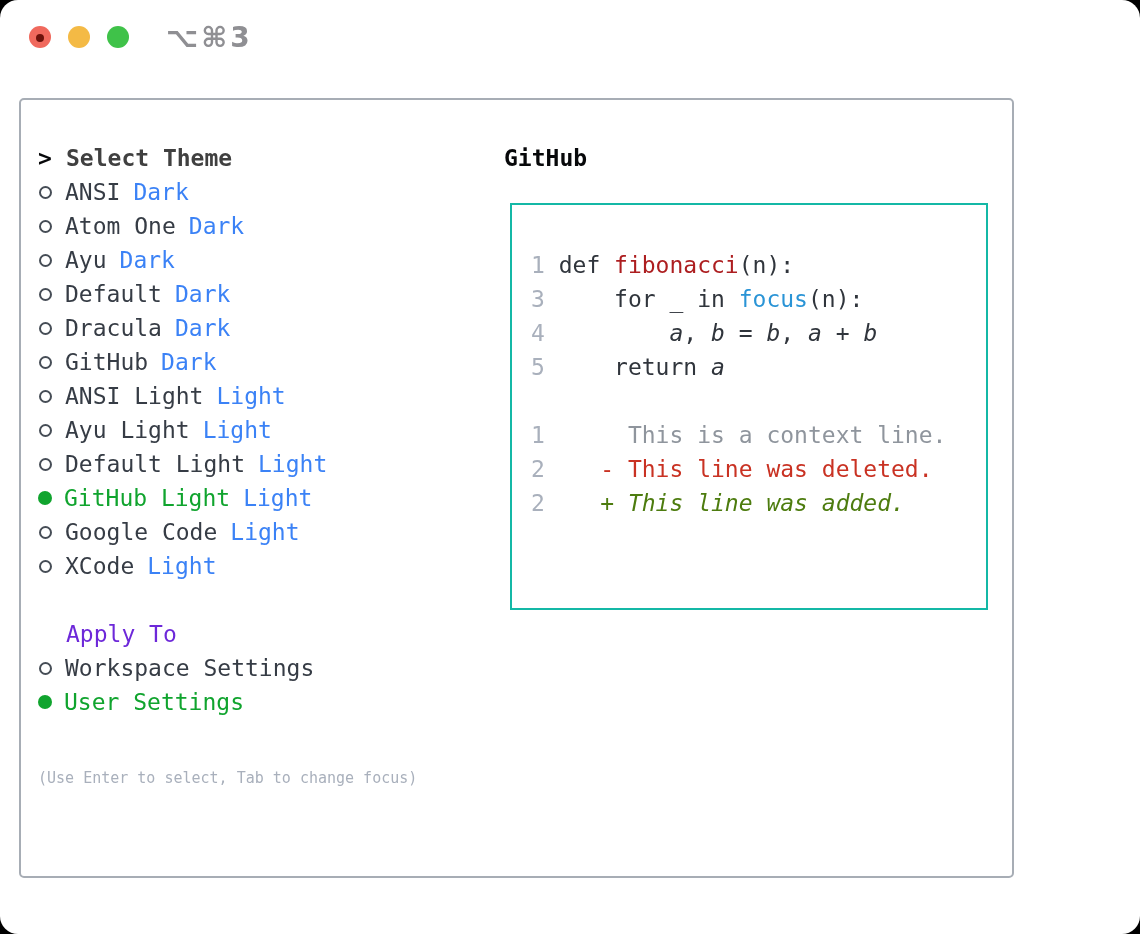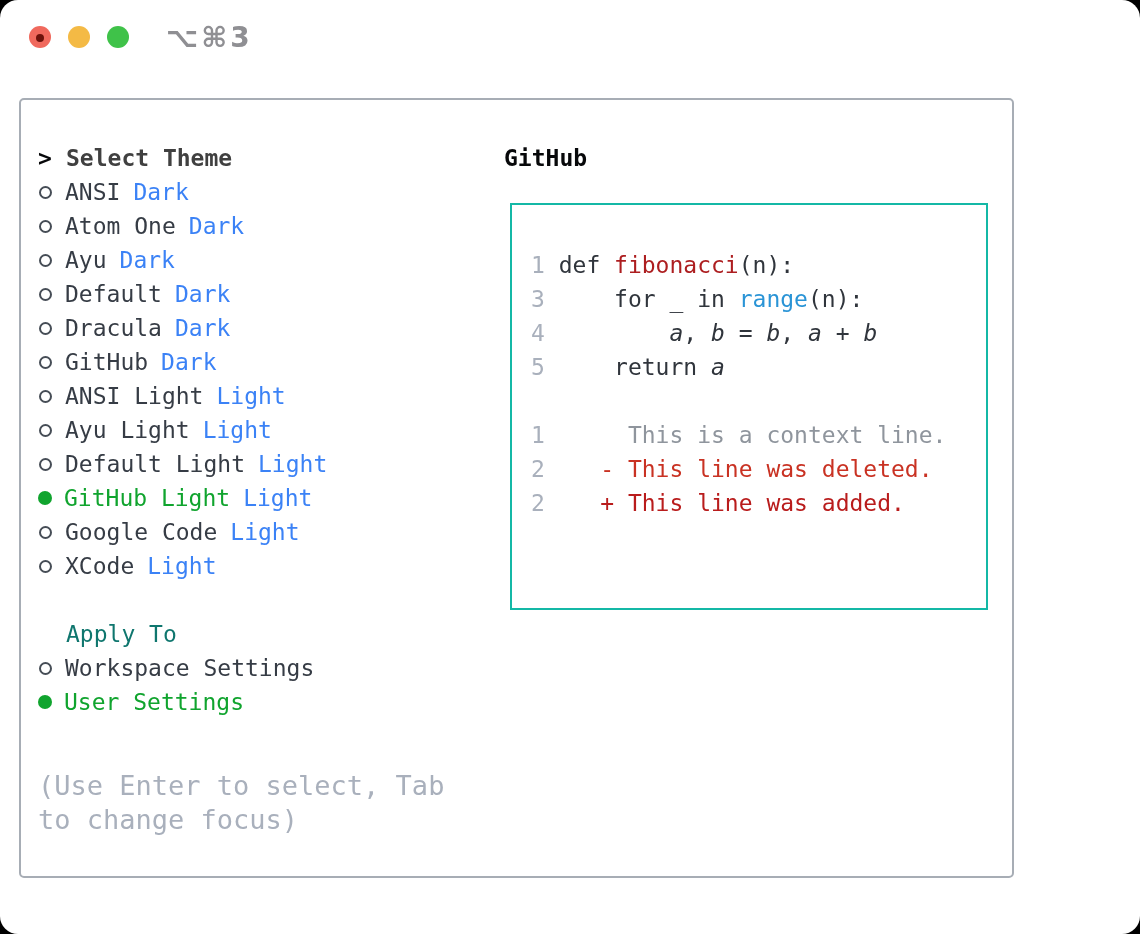--- a/index.html
+++ b/index.html
@@ -31,42 +31,42 @@
   .heading-row .htext{font-weight:bold;color:#404040;}
   .bullet{
     flex:0 0 13px;width:13px;height:13px;border-radius:50%;
     border:2px solid #464d56;box-sizing:border-box;margin-right:13px;margin-left:1px;
   }
   .item.selected .bullet{border:none;background:#10a42e;width:14px;height:14px;flex:0 0 14px;margin-right:12px;margin-left:0;}
   .item.selected .iname{color:#10a42e;}
   .ivariant{color:#3b82f6;padding-left:13px;}
   .ivariant:empty{padding-left:0;}
   .spacer{height:34px;}
-  .apply-heading .htext{color:#0f766e;}
+  .apply-heading .htext{color:#6d28d9;}
   .help{
-    margin-top:16px;width:440px;color:#a9b0bc;font-size:27px;line-height:34px;
+    margin-top:8px;width:440px;color:#a9b0bc;font-size:15px;line-height:34px;
   }
   
   .pv-heading{position:absolute;left:483px;top:41px;height:34px;line-height:34px;
     font-size:23px;font-weight:bold;color:#07080a;}
   .pv-box{
     position:absolute;left:489px;top:103px;width:478px;height:407px;
     border:2px solid #14b8a6;box-sizing:border-box;background:#fff;
     padding:43px 10px 0 19px;overflow:hidden;
   }
   .pv-line{height:34px;line-height:34px;font-size:23px;white-space:pre;}
   .ln{display:inline-block;width:2ch;color:#a9b0bc;}
   .tk-plain{color:#30353c;}
   .tk-func{color:#ad1e20;}
   .tk-var{color:#30353c;font-style:italic;}
   .tk-lit{color:#0d7f8c;}
   .tk-builtin{color:#2a94d6;}
   .tk-ctx{color:#8f959d;}
   .tk-del{color:#c93223;}
-  .tk-add{color:#b91c1c;}
+  .tk-add{color:#4d7c0f;font-style:italic;}
 </style>
 </head>
 <body>
 
 <div class="window">
 
   <div class="titlebar">
     <span class="tl red">
         <span class="dot"></span>
       </span>
@@ -153,21 +153,21 @@
       <div class="help">(Use Enter to select, Tab to change focus)</div>
     </div>
 
     <div class="pv-heading">GitHub</div>
 
     <div class="pv-box">
       <div id="pv-lines">
   <div class="pv-line"><span class="ln">1</span><span class="lc"><span class="tk-plain">def </span><span class="tk-func">fibonacci</span><span class="tk-plain">(n):</span></span></div>
 
 
-  <div class="pv-line"><span class="ln">3</span><span class="lc"><span class="tk-plain">    for _ in </span><span class="tk-builtin">range</span><span class="tk-plain">(n):</span></span></div>
+  <div class="pv-line"><span class="ln">3</span><span class="lc"><span class="tk-plain">    for _ in </span><span class="tk-builtin">focus</span><span class="tk-plain">(n):</span></span></div>
 
   <div class="pv-line"><span class="ln">4</span><span class="lc"><span class="tk-plain">        </span><span class="tk-var">a</span><span class="tk-plain">, </span><span class="tk-var">b</span><span class="tk-plain"> = </span><span class="tk-var">b</span><span class="tk-plain">, </span><span class="tk-var">a</span><span class="tk-plain"> + </span><span class="tk-var">b</span></span></div>
 
   <div class="pv-line"><span class="ln">5</span><span class="lc"><span class="tk-plain">    return </span><span class="tk-var">a</span></span></div>
 
   <div class="pv-line"><span class="ln"></span><span class="lc"></span></div>
 
   <div class="pv-line"><span class="ln">1</span><span class="lc"><span class="tk-ctx">     This is a context line.</span></span></div>
 
   <div class="pv-line"><span class="ln">2</span><span class="lc"><span class="tk-del">   - This line was deleted.</span></span></div>

